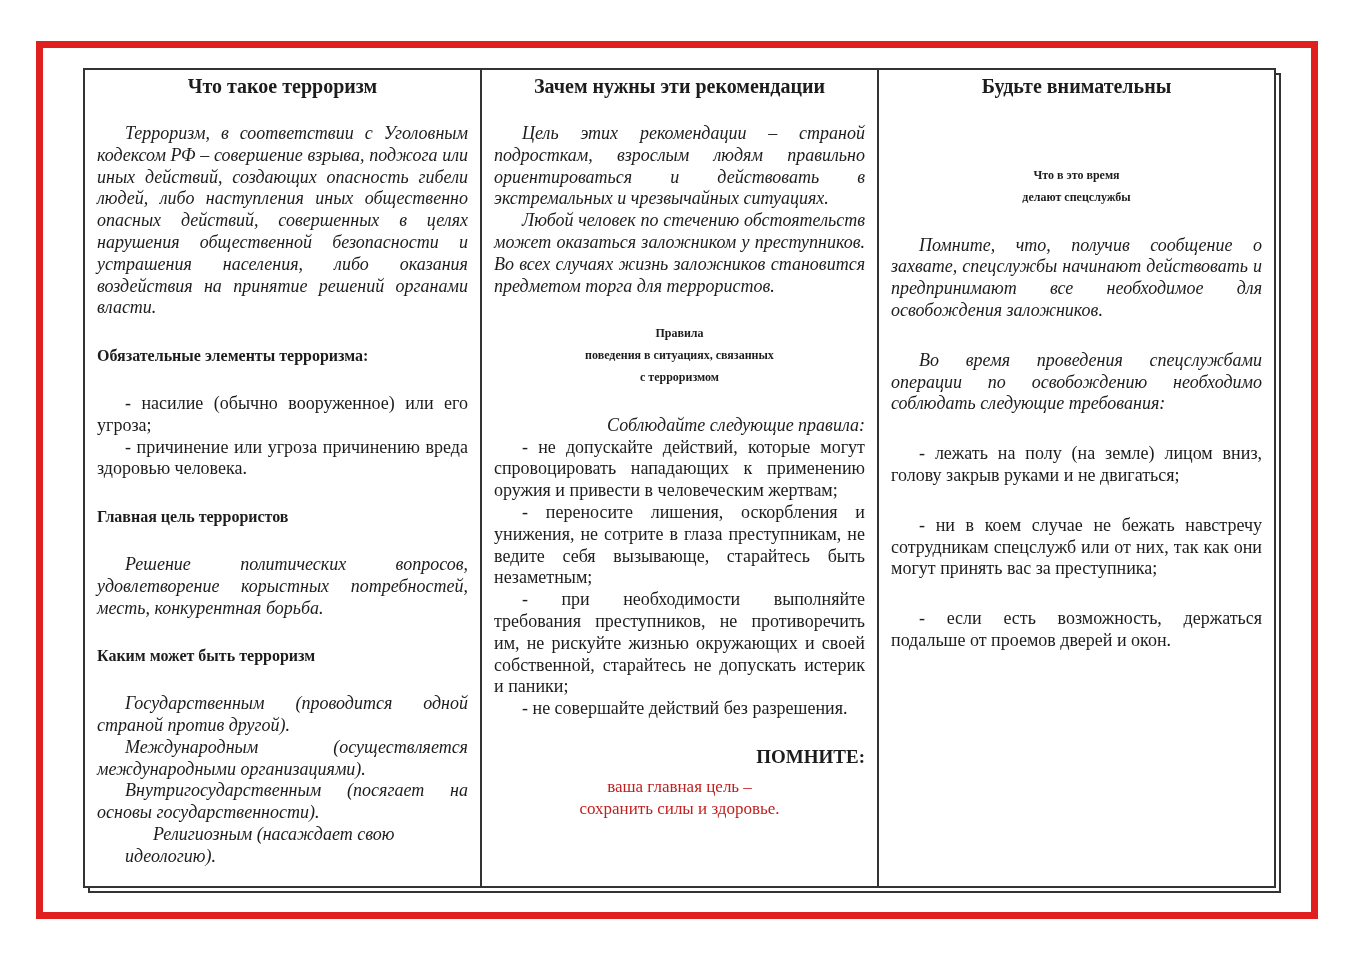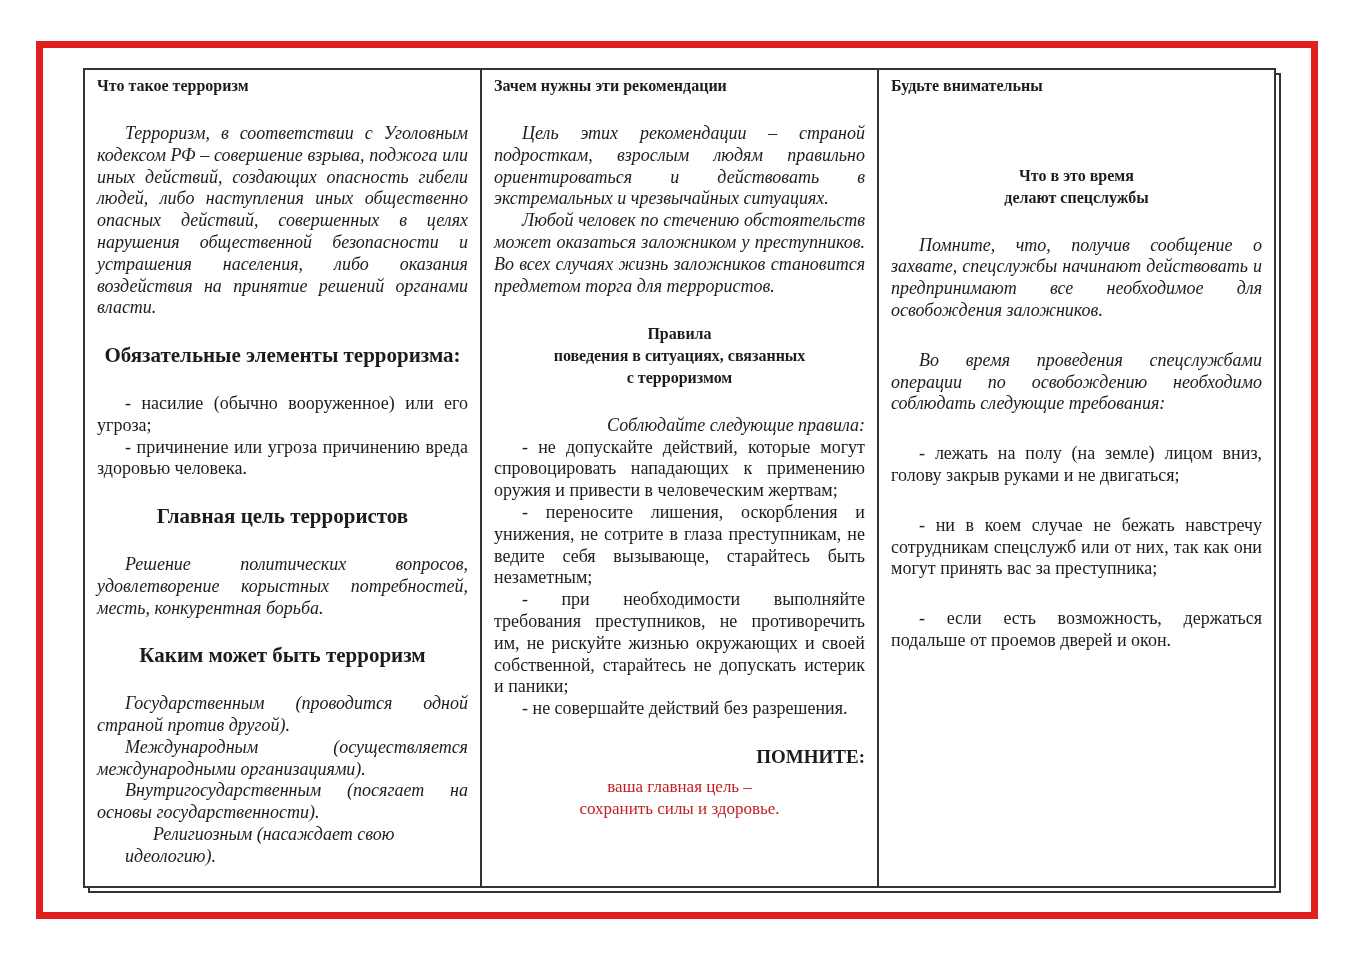--- a/index.html
+++ b/index.html
@@ -42,35 +42,35 @@
     padding: 5px 12px 8px 12px;
     font-size: 18px;
     line-height: 21.8px;
     box-sizing: border-box;
   }
   .col + .col {
     border-left: 2px solid var(--table-border, #333333);
   }
   .h-main {
     font-weight: bold;
-    text-align: left;
-    font-size: 16px;
+    text-align: center;
+    font-size: 20px;
     line-height: 22px;
     margin: 0 0 26px 0;
   }
   .h-sub {
     font-weight: bold;
-    text-align: center;
-    font-size: 21px;
+    text-align: left;
+    font-size: 16px;
     margin: 26px 0;
   }
   .h-multi {
     font-weight: bold;
     text-align: center;
-    font-size: 16px;
+    font-size: 12px;
     margin: 26px 0;
     white-space: pre-line;
   }
   .h-multi.big-gap {
     margin-top: 68px;
   }
   .para {
     margin: 0;
     text-align: justify;
     text-indent: 28px;

